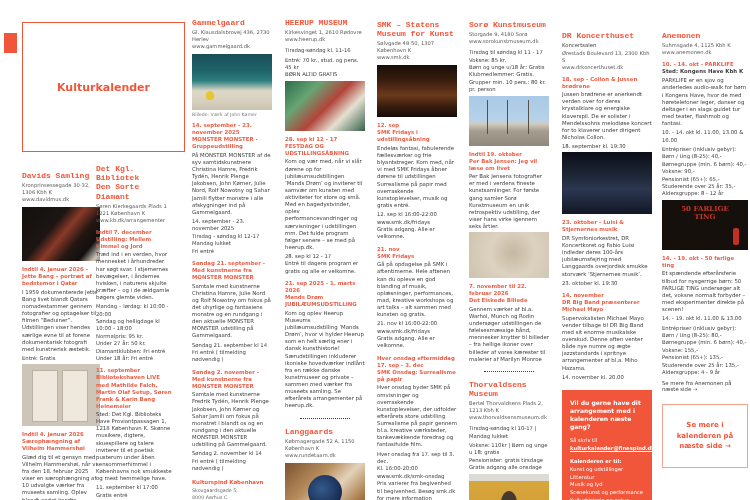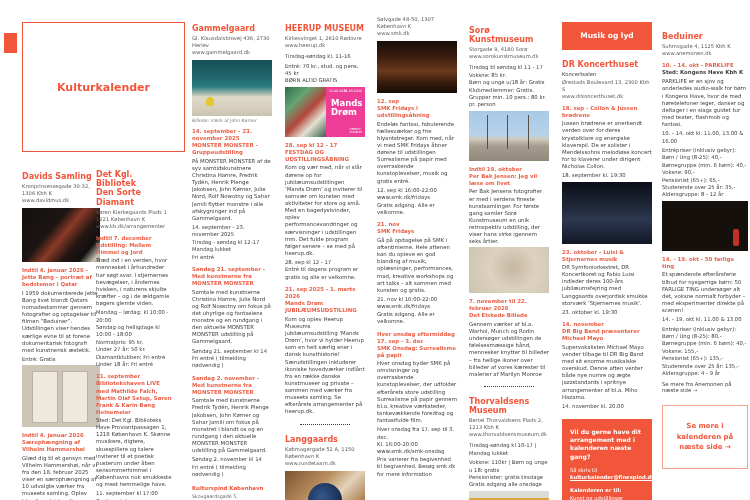--- a/index.html
+++ b/index.html
@@ -6,21 +6,21 @@
   .page{position:relative;width:750px;height:500px;background:#fff;overflow:hidden;
         font-family:"DejaVu Sans","Liberation Sans",sans-serif;color:#3d3d3d;}
   .col{position:absolute;}
   .pre{white-space:pre-line;}
   .tab{position:absolute;left:4px;top:33px;width:13px;height:20px;background:#f2563a;}
   .mast{position:absolute;left:22px;top:22px;width:163px;height:130px;border:1.5px solid #f2563a;
         display:flex;align-items:center;justify-content:center;box-sizing:border-box;}
   .mast h1{color:#f2563a;font-size:11px;margin:0;font-weight:bold;}
   .btn{background:#f2563a;color:#fff;font-weight:bold;text-align:center;font-size:7.5px;
        line-height:1.35;padding:9px 4px;cursor:pointer;}
-  .venue{color:#f2563a;font-weight:bold;font-size:8px;line-height:1.15;margin:10px 0 2px;}
+  .venue{color:#f2563a;font-weight:bold;font-size:8px;line-height:1.15;margin:4px 0 2px;font-family:Liberation Mono, monospace;}
   .venue2{color:#f2563a;font-weight:bold;font-size:6.5px;line-height:1.2;margin:0 0 2px;}
   .addr{font-size:5.2px;color:#5a5a5a;line-height:1.35;margin:0 0 4px;}
   .hd{color:#ea6048;font-size:5.4px;font-weight:bold;line-height:1.3;margin:5px 0 1.5px;}
   .bd{font-size:5.4px;line-height:1.32;margin:0 0 2px;}
   .in{font-size:5.3px;line-height:1.4;margin:0 0 2px;}
   .cap{font-size:4.6px;color:#7a7a7a;margin:1px 0 3px;}
   .dots{border-top:1.6px dotted #3a3a3a;width:62%;margin:8px auto 8px;}
   .ph{width:100%;margin:2px 0;position:relative;overflow:hidden;}
   .im-dav1{height:54px;background:linear-gradient(130deg,#12100e 0%,#1c1513 38%,#8a3a28 52%,#241612 68%,#11100f 82%,#cfc6b8 94%,#8c857a 100%);}
   .im-dav2{height:62px;background:#cdc6b8;}
@@ -147,28 +147,20 @@
 
   <div class="col" style="left:285px;top:14px;width:80px;">
     <div class="venue">HEERUP MUSEUM</div>
     <div class="addr pre">Kirkesvinget 1, 2610 Rødovre
 www.heerup.dk</div>
     <div class="in">Tirsdag-søndag kl. 11-16</div>
     <div class="in pre">Entré: 70 kr., stud. og pens. 45 kr
 BØRN ALTID GRATIS</div>
     <div class="poster">
       <div class="art"></div>
-      <div class="pink">
-        <div class="pdate" style="left:3px;">21.09.2025</div>
-        <div class="pdate" style="right:3px;">01.03.2026</div>
-        <div class="mdtitle">Mands
-Drøm</div>
-        <div class="mdlogo">HEERUP
-MUSEUM</div>
-      </div>
     </div>
     <div class="hd" style="margin-bottom:0;">28. sep kl 12 - 17</div>
     <div class="hd" style="margin-top:0;">FESTDAG OG UDSTILLINGSÅBNING</div>
     <div class="bd">Kom og vær med, når vi slår dørene op for jubilæumsudstillingen ‘Mands Drøm’ og inviterer til samvær om kunsten med aktiviteter for store og små. Med en bagedystvinder, oplev performancevandringer og særvisninger i udstillingen mm. Det fulde program følger senere – se med på heerup.dk.</div>
     <div class="in pre">28. sep kl 12 - 17
 Entré til dagens program er gratis og alle er velkomne.</div>
     <div class="hd" style="margin-bottom:0;">21. sep 2025 - 1. marts 2026</div>
     <div class="hd" style="margin:0;">Mands Drøm</div>
     <div class="hd" style="margin-top:0;">JUBILÆUMSUDSTILLING</div>
     <div class="bd">Kom og oplev Heerup Museums jubilæumsudstilling ‘Mands Drøm’, hvor vi hylder Heerup som en helt særlig ener i dansk kunsthistorie! Særudstillingen inkluderer ikoniske hovedværker indlånt fra en række danske kunstmuseer og private – sammen med værker fra museets samling. Se efterårets arrangementer på heerup.dk.</div>
@@ -176,20 +168,21 @@
     <div class="venue">Langgaards</div>
     <div class="addr pre">Købmagergade 52 A, 1150 København K
 www.rundetaarn.dk</div>
     <div class="ph im-rnd">
       <div class="rndcirc"></div>
     </div>
 
   </div>
 
   <div class="col" style="left:377px;top:16px;width:80px;">
+    <div class="venue">SMK – Statens Museum for Kunst</div>
     <div class="addr pre">Sølvgade 48-50, 1307 København K
 www.smk.dk</div>
     <div class="ph im-smk"></div>
     <div class="hd" style="margin-bottom:0;">12. sep</div>
     <div class="hd" style="margin-top:0;">SMK Fridays i udstillingsåbning</div>
     <div class="bd">Endeløs fantasi, fabulerende fællesværker og frie blyantstreger. Kom med, når vi med SMK Fridays åbner dørene til udstillingen Surrealisme på papir med overraskende kunstoplevelser, musik og gratis entré.</div>
     <div class="in pre">12. sep kl 16:00-22:00
 www.smk.dk/fridays
 Gratis adgang. Alle er velkomne.</div>
     <div class="hd" style="margin-bottom:0;">21. nov</div>
@@ -238,21 +231,20 @@
     <div class="in pre">Voksne: 110kr | Børn og unge u 18: gratis
 Pensionister: gratis tirsdage
 Gratis adgang alle onsdage</div>
     <div class="ph im-tho">
       <div class="thosc"></div>
     </div>
 
   </div>
 
   <div class="col" style="left:562px;top:22px;width:90px;">
-    <div class="btn">Musik og lyd</div>
     <div style="margin-top:9px;">
       <div class="venue">DR Koncerthuset</div>
       <div class="in" style="margin:0;">Koncertsalen</div>
       <div class="addr pre">Ørestads Boulevard 13, 2300 Kbh S
 www.drkoncerthuset.dk</div>
       <div class="hd">18. sep - Collon &amp; Jussen brødrene</div>
       <div class="bd">Jussen brødrene er anerkendt verden over for deres krystalklare og energiske klaverspil. De er solister i Mendelssohns melodiøse koncert for to klaverer under dirigent Nicholas Collon.</div>
       <div class="in">18. september kl. 19:30</div>
       <div class="ph im-dr"></div>
       <div class="hd">23. oktober - Luisi &amp; Stjernernes musik</div>
@@ -274,35 +266,37 @@
 Kulturhistorie og natur
 Foredrag
 og meget andet</div>
 
       </div>
     </div>
   </div>
 
   <div class="col" style="left:662px;top:22px;width:86px;">
     <div style="margin-top:9px;">
-      <div class="venue">Beduiner</div>
+      <div class="venue">Anemonen</div>
       <div class="addr pre">Suhmsgade 4, 1125 Kbh K
 www.anemonen.dk</div>
       <div class="hd" style="margin-bottom:0;">10. - 14. okt - PARKLIFE</div>
       <div class="bd" style="font-weight:bold;">Sted: Kongens Have Kbh K</div>
       <div class="bd">PARKLIFE er en sjov og anderledes audio-walk for børn i Kongens Have, hvor de med høretelefoner leger, danser og deltager i en slags guidet tur med teater, flashmob og fantasi.</div>
       <div class="in">10. - 14. okt kl. 11.00, 13.00 &amp; 16.00</div>
       <div class="in pre">Entrépriser (inklusiv gebyr):
 Børn / Ung (8-25): 40,-
 Børnegruppe (min. 6 børn): 40,-
 Voksne: 90,-
 Pensionist (65+): 65,-
 Studerende over 25 år: 35,-
 Aldersgruppe: 8 - 12 år</div>
       <div class="ph im-50">
+        <div class="t50">50 FARLIGE
+TING</div>
         <div class="fig50"></div>
       </div>
       <div class="hd">14. - 19. okt - 50 farlige ting</div>
       <div class="bd">Et spændende efterårsferie tilbud for nysgerrige børn: 50 FARLIGE TING undersøger alt det, voksne normalt forbyder – med eksperimenter direkte på scenen!</div>
       <div class="in">14. - 19. okt kl. 11.00 &amp; 13.00</div>
       <div class="in pre">Entrépriser (inklusiv gebyr):
 Børn / Ung (8-25): 80,-
 Børnegruppe (min. 6 børn): 40,-
 Voksne: 155,-
 Pensionist (65+): 135,-

